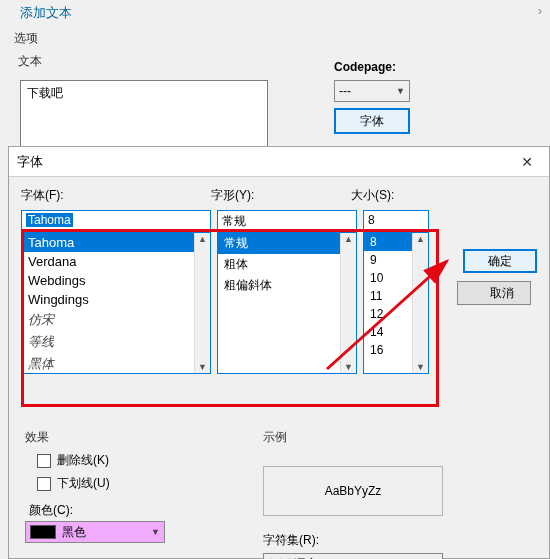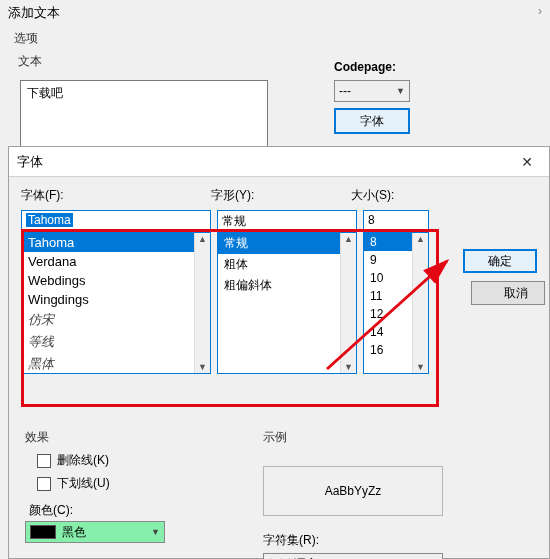--- a/index.html
+++ b/index.html
@@ -1,19 +1,19 @@
 <!DOCTYPE html>
 <html><head>
 <meta charset="utf-8">
 <style>
   * { box-sizing: border-box; font-family: "Microsoft YaHei", Tahoma, Arial, sans-serif; font-size: 12px; }
   body { margin: 0; background: #f0f0f0; width: 550px; height: 559px; overflow: hidden; position: relative; }
 
   .outer-dialog { position: absolute; left: 0; top: 0; width: 550px; height: 559px; background: #f0f0f0; }
-  .outer-title { padding: 4px 8px; color: #000000; font-size: 13px; }
+  .outer-title { padding: 4px 20px; color: #0369a1; font-size: 13px; }
   .outer-chevron { position: absolute; right: 8px; top: 4px; color: #888; }
   .options-label { padding: 4px 14px; color: #333; }
   .text-label { padding: 2px 18px; color: #333; }
   .codepage-label { position: absolute; left: 334px; top: 60px; font-weight: bold; }
   .textarea { position: absolute; left: 20px; top: 80px; width: 248px; height: 70px; background: #fff; border: 1px solid #7a7a7a; padding: 4px 6px; }
   .cp-select { position: absolute; left: 334px; top: 80px; width: 76px; height: 22px; border: 1px solid #888; background: #efefef; display: flex; align-items: center; justify-content: space-between; padding: 0 4px; }
   .font-btn { position: absolute; left: 334px; top: 108px; width: 76px; height: 26px; border: 2px solid #0078d7; background: #e5f1fb; display: flex; align-items: center; justify-content: center; }
 
   .dialog { position: absolute; left: 8px; top: 146px; width: 542px; height: 413px; background: #f0f0f0; border: 1px solid #a0a0a0; }
   .titlebar { height: 30px; background: #fff; border-bottom: 1px solid #d0d0d0; display: flex; align-items: center; justify-content: space-between; padding: 0 8px; }
@@ -43,30 +43,30 @@
   .combo.font { width: 190px; }
   .combo.style { width: 140px; margin-left: 6px; }
   .combo.size { width: 66px; margin-left: 6px; }
   .combo .combo-list { height: 140px; }
   .combo.font .item { font-size: 13px; }
   .combo.font .item.cn { font-style: italic; color: #444; }
 
   .btn { position: absolute; width: 74px; height: 24px; border: 1px solid #888; background: #e1e1e1; display: flex; align-items: center; justify-content: center; }
   .btn.primary { border: 2px solid #0078d7; background: #e5f1fb; }
   .btn.ok { right: 12px; top: 72px; }
-  .btn.cancel { right: 4px; top: 104px; padding-left: 16px; }
+  .btn.cancel { right: 18px; top: 104px; padding-left: 16px; }
 
   .red-arrow { position: absolute; z-index: 60; pointer-events: none; left: 314px; top: 76px; }
 
   .group-label { color: #333; margin-top: 12px; }
   .effects { position: absolute; left: 16px; top: 240px; width: 200px; }
   .chk-row { display:flex; align-items:center; margin: 6px 0 2px 12px; gap:6px; }
   .chkbox { width:14px; height:14px; border:1px solid #555; background:#fff; }
   .color-label { margin: 10px 0 2px 4px; }
-  .color-select { width: 140px; height: 22px; border:1px solid #888; background:#86efac; display:flex; align-items:center; padding:0 4px; gap:6px; justify-content: space-between; }
+  .color-select { width: 140px; height: 22px; border:1px solid #888; background:#f0abfc; display:flex; align-items:center; padding:0 4px; gap:6px; justify-content: space-between; }
   .color-swatch { width: 26px; height: 14px; background:#000; border:1px solid #555; }
 
   .sample { position: absolute; left: 254px; top: 240px; width: 180px; }
   .sample-box { margin-top: 20px; width: 180px; height: 50px; border:1px solid #b5b5b5; display:flex; align-items:center; justify-content:center; background:#f0f0f0; }
   .charset-label { margin-top: 16px; }
   .charset-select { margin-top: 4px; width: 180px; height: 22px; border:1px solid #888; background:#efefef; display:flex; align-items:center; justify-content: space-between; padding:0 6px; }
   .dd { font-size:9px; color:#444; }
 </style>
 </head>
 <body>

